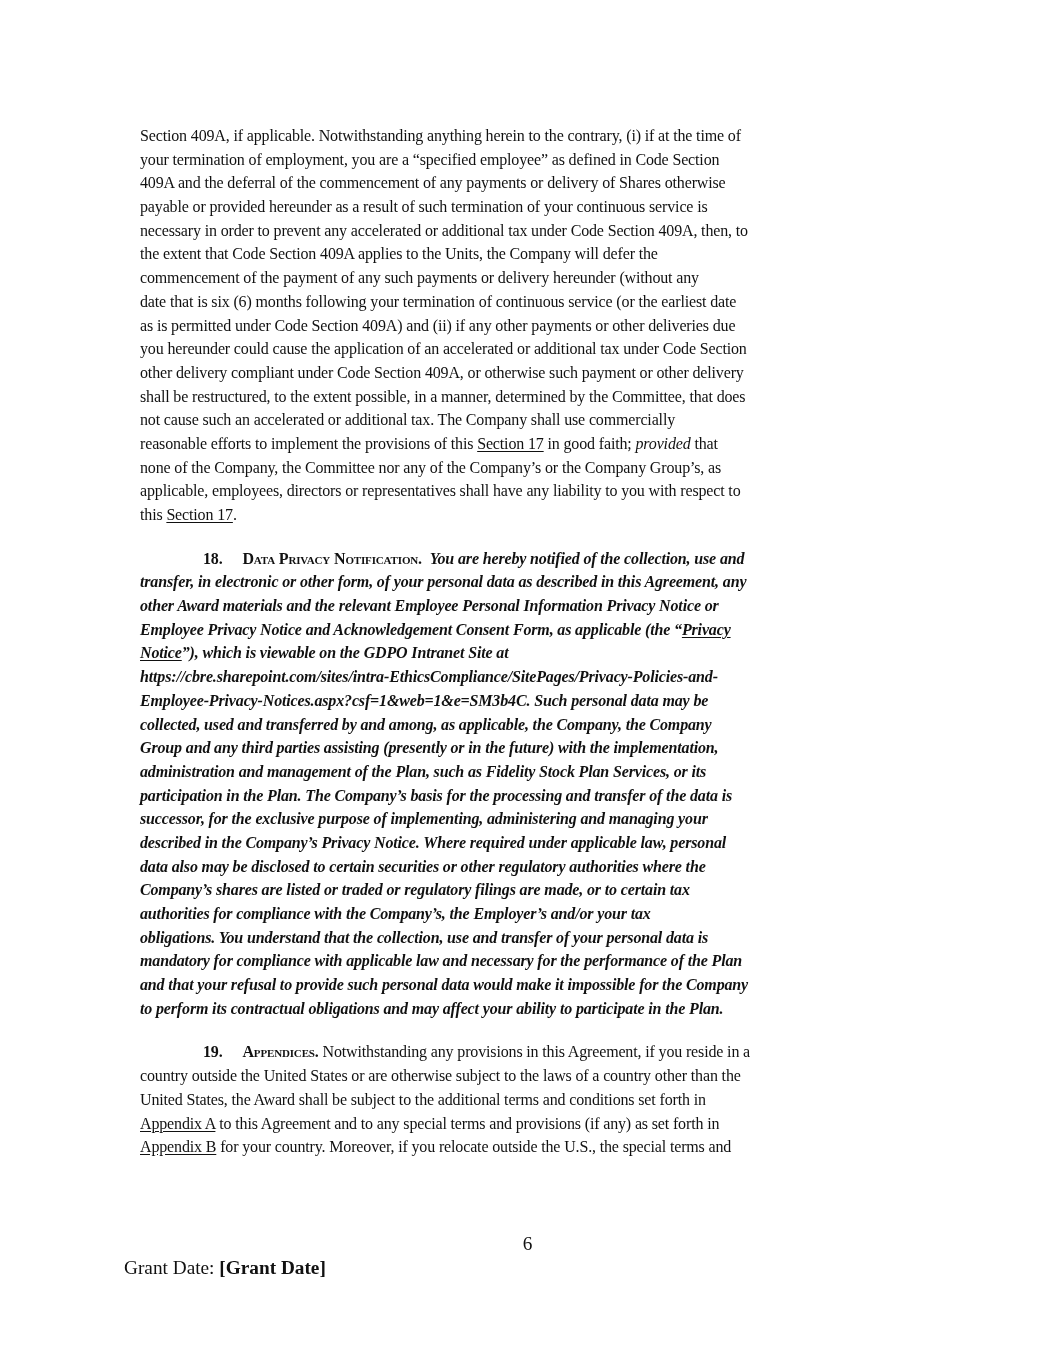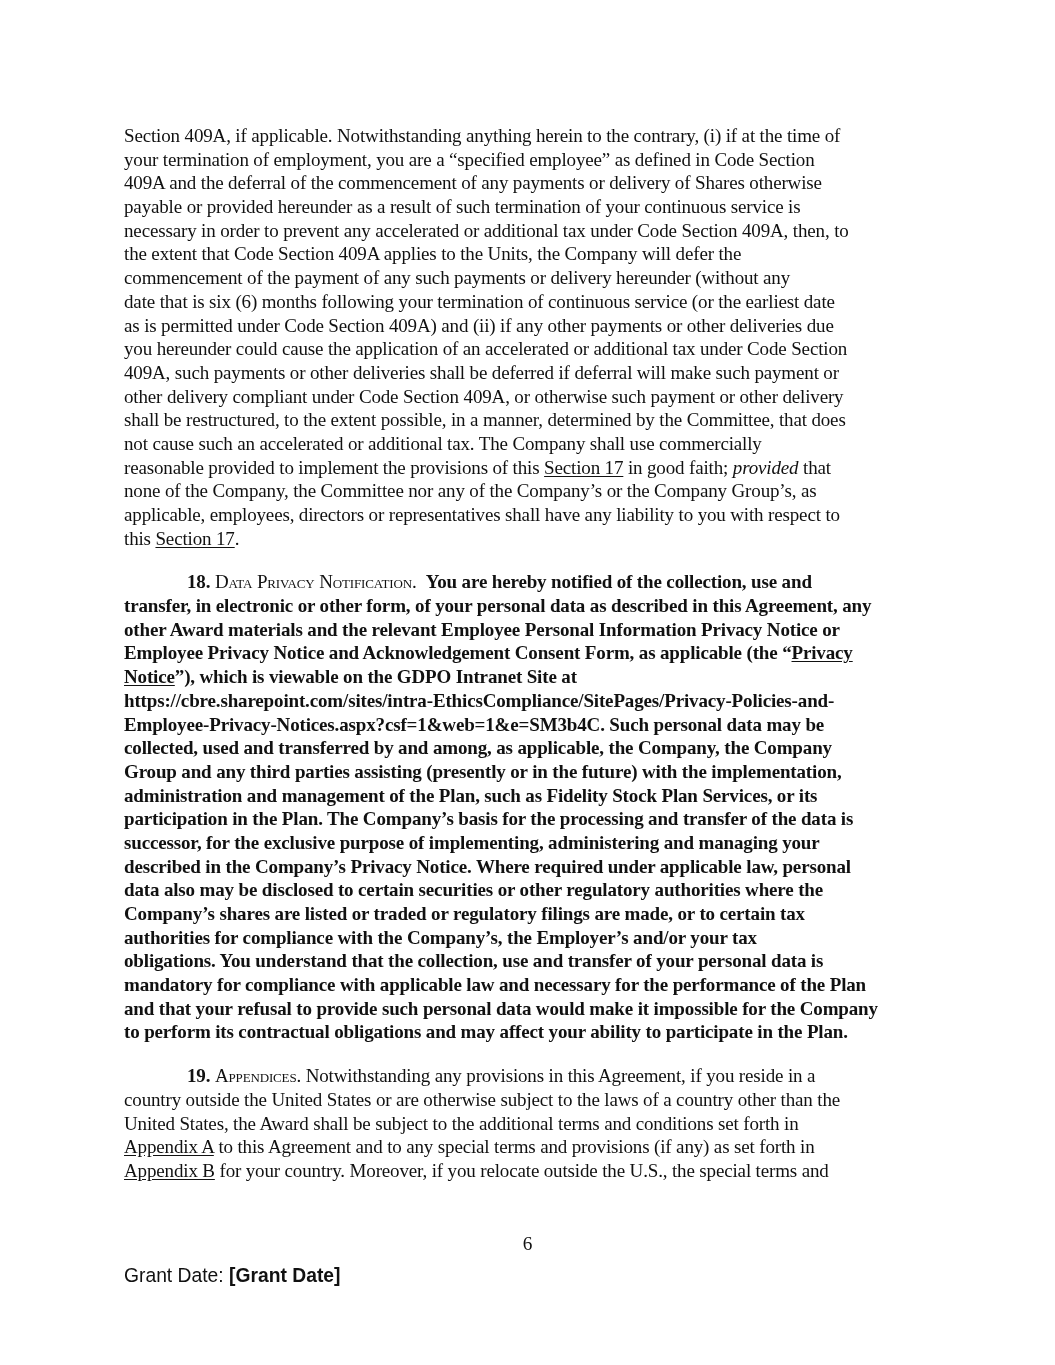--- a/index.html
+++ b/index.html
@@ -1,54 +1,53 @@
 <!DOCTYPE html>
 <html><head>
 <meta charset="utf-8">
 <style>
   html, body { margin: 0; padding: 0; background: #ffffff; }
   body { width: 1055px; height: 1365px; position: relative; overflow: hidden; }
   .page {
-    position: absolute; left: 124px; top: 124px; width: 810px;
-    font-family: "Liberation Serif", serif; font-size: 19px; line-height: 23.7px;
+    position: absolute; left: 140px; top: 124px; width: 810px;
+    font-family: "Liberation Serif", serif; font-size: 16px; line-height: 23.7px;
     color: #111111; letter-spacing: -0.15px;
   }
   .line { white-space: nowrap; height: 23.7px; }
   .u { text-decoration: underline; text-underline-offset: 2px; }
-  .bi { font-weight: bold; }
+  .bi { font-weight: bold; font-style: italic; }
   .it { font-style: italic; }
   .b { font-weight: bold; }
   .indent { padding-left: 63px; }
-  .sc { font-variant: small-caps; font-weight: normal; }
+  .sc { font-variant: small-caps; font-weight: bold; margin-left: 16px; }
   .para { margin-top: 20px; }
   .pnum { position: absolute; top: 1233px; left: 0; width: 1055px; text-align: center;
           font-family: "Liberation Serif", serif; font-size: 19.3px; color: #111; }
   .footer { position: absolute; top: 1257px; left: 124px;
-            font-family: Liberation Sans, sans-serif; font-size: 19.3px; color: #111; margin-top: 8px; }
+            font-family: Liberation Serif, serif; font-size: 19.3px; color: #111; }
 </style>
 </head>
 <body>
 
 <div class="page">
   <div>
     <div class="line">Section 409A, if applicable.  Notwithstanding anything herein to the contrary, (i) if at the time of</div>
     <div class="line">your termination of employment, you are a “specified employee” as defined in Code Section</div>
     <div class="line">409A and the deferral of the commencement of any payments or delivery of Shares otherwise</div>
     <div class="line">payable or provided hereunder as a result of such termination of your continuous service is</div>
     <div class="line">necessary in order to prevent any accelerated or additional tax under Code Section 409A, then, to</div>
     <div class="line">the extent that Code Section 409A applies to the Units, the Company will defer the</div>
     <div class="line">commencement of the payment of any such payments or delivery hereunder (without any</div>
     <div class="line">date that is six (6) months following your termination of continuous service (or the earliest date</div>
     <div class="line">as is permitted under Code Section 409A) and (ii) if any other payments or other deliveries due</div>
     <div class="line">you hereunder could cause the application of an accelerated or additional tax under Code Section</div>
-    <div class="line">409A, such payments or other deliveries shall be deferred if deferral will make such payment or</div>
     <div class="line">other delivery compliant under Code Section 409A, or otherwise such payment or other delivery</div>
     <div class="line">shall be restructured, to the extent possible, in a manner, determined by the Committee, that does</div>
     <div class="line">not cause such an accelerated or additional tax.  The Company shall use commercially</div>
-    <div class="line"><span>reasonable provided to implement the provisions of this </span><span class="u">Section 17</span><span> in good faith; </span><span class="it">provided</span><span> that</span></div>
+    <div class="line"><span>reasonable efforts to implement the provisions of this </span><span class="u">Section 17</span><span> in good faith; </span><span class="it">provided</span><span> that</span></div>
     <div class="line">none of the Company, the Committee nor any of the Company’s or the Company Group’s, as</div>
     <div class="line">applicable, employees, directors or representatives shall have any liability to you with respect to</div>
     <div class="line"><span>this </span><span class="u">Section 17</span><span>.</span></div>
   </div>
 
   <div class="para">
     <div class="line indent"><span class="b">18.</span> <span class="sc">Data Privacy Notification.</span>&nbsp; <span class="bi">You are hereby notified of the collection, use and</span></div>
     <div class="line bi">transfer, in electronic or other form, of your personal data as described in this Agreement, any</div>
     <div class="line bi">other Award materials and the relevant Employee Personal Information Privacy Notice or</div>
     <div class="line bi"><span>Employee Privacy Notice and Acknowledgement Consent Form, as applicable (the “</span><span class="u">Privacy</span></div>

